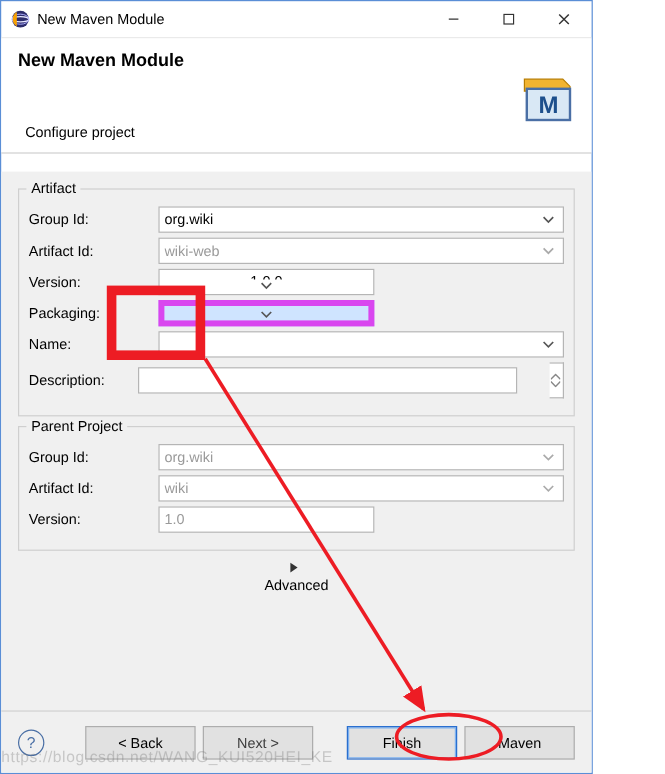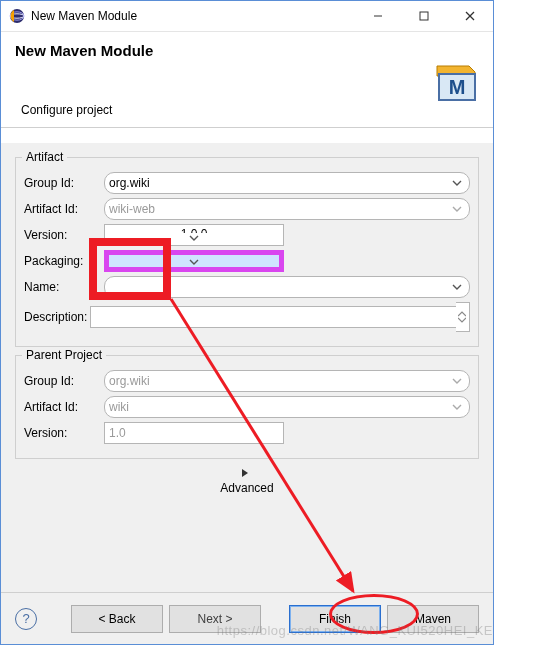--- a/index.html
+++ b/index.html
@@ -110,37 +110,38 @@
     padding: 0 4px;
     background: #f0f0f0;
     font-size: 12px;
   }
   .fieldset .legend + .rows { margin-top: -12px; }
 
   .row {
     display: flex;
     align-items: center;
     margin: 4px 0;
+    gap: 28px;
   }
   .row .label {
     width: 80px;
     font-size: 12px;
     color: #000;
   }
   .row input, .row .combo, .row .multiline {
     font-family: inherit;
     font-size: 12px;
     box-sizing: border-box;
     height: 22px;
     border: 1px solid #b5b5b5;
     background: #fff;
     padding: 2px 4px;
     outline: none;
   }
-  .row .full { flex: 1; border-radius: 10px; }
+  .row .full { flex: 1; }
   .row .mid  { width: 180px; flex-direction: column; }
   .row .readonly { color: #9a9a9a; }
 
   .combo {
     position: relative;
     display: flex;
     align-items: center;
   }
   .combo .combo-txt {
     flex: 1;
@@ -255,21 +256,21 @@
     border: 3px solid #ed1c24;
     border-radius: 50%;
     box-sizing: border-box;
   }
 
   .watermark {
     position: absolute;
     bottom: 6px;
     left: 0;
     right: 0;
-    text-align: right;
+    text-align: left;
     font-size: 13px;
     color: rgba(120,120,120,0.35);
     letter-spacing: 0.5px;
   }
 </style>
 </head>
 <body>
 
 <div class="window">
 

